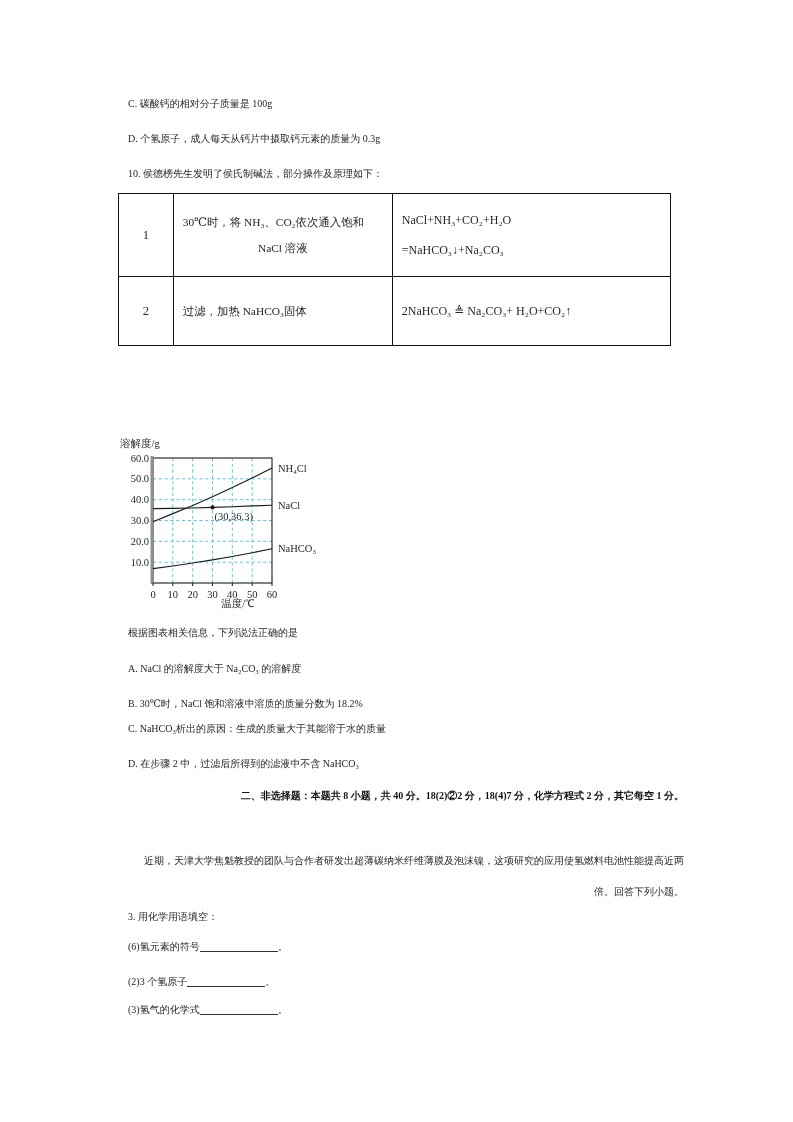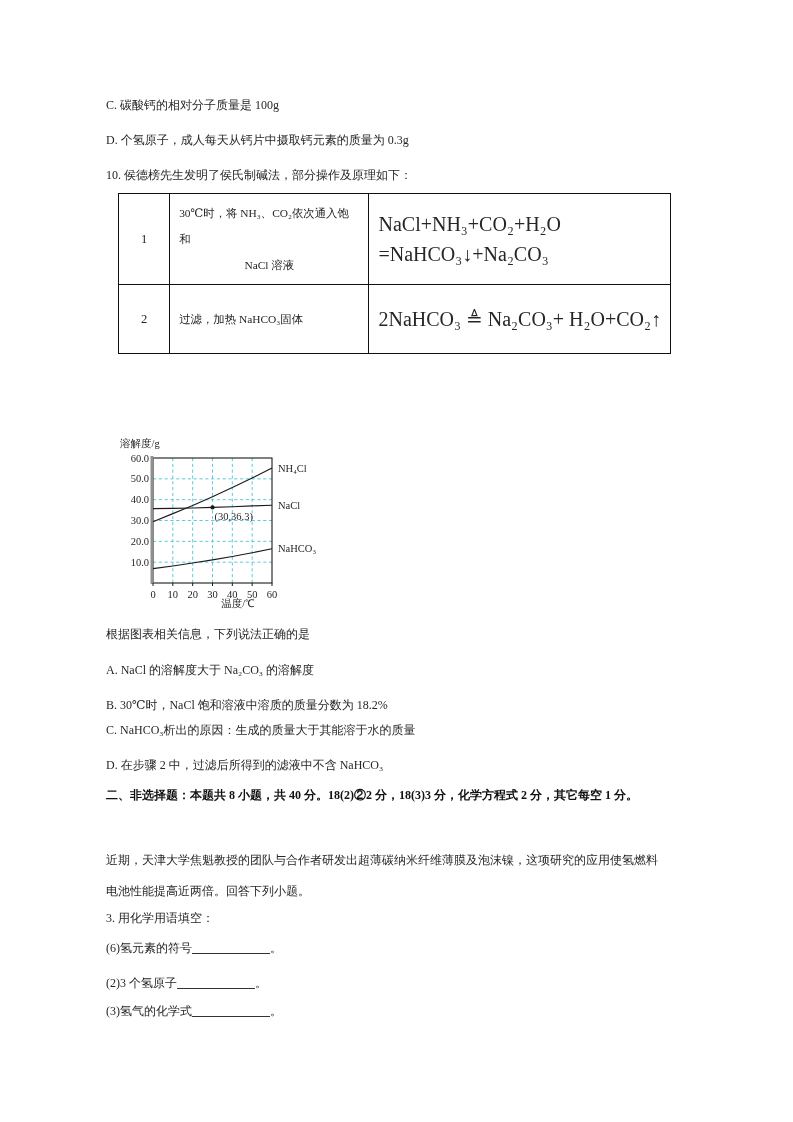--- a/index.html
+++ b/index.html
@@ -10,21 +10,21 @@
   body {
     width: 793px;
     height: 1122px;
     position: relative;
     font-family: "Liberation Serif", "DejaVu Serif", serif;
     color: #1a1a1a;
     overflow: hidden;
   }
 
   
-  .row { position: absolute; left: 106px; font-size: 12px; color: #262626; white-space: nowrap; }
+  .row { position: absolute; left: 128px; font-size: 10px; color: #262626; white-space: nowrap; text-align: right; }
   .rowbold { font-weight: bold; color: #111; }
   .wrapd { white-space: normal; width: 556px; line-height: 31px; }
 
   
   .tbl {
     position: absolute;
     left: 118px;
     top: 193px;
     width: 553px;
     border-collapse: collapse;
@@ -35,21 +35,21 @@
     border: 1px solid #111;
     padding: 6px 9px;
     vertical-align: middle;
     line-height: 26px;
   }
   .c-step { width: 42px; text-align: center; padding: 6px 2px; }
   .c-op   { width: 233px; }
   .c-pr   { width: 278px; }
   .hdr-step { line-height: 24px; text-align: center; }
   .small { font-size: 11.4px; text-align: center; }
-  .eqn { font-size: 20px; line-height: 30px; white-space: nowrap; }
+  .eqn { font-size: 12px; line-height: 30px; white-space: nowrap; }
 
   
   #chart {
     position: absolute;
     left: 110px;
     top: 437px;
     width: 250px;
     height: 172px;
   }
   .blank {
@@ -166,21 +166,21 @@
 
   <text id="ch-xlabel" x="128" y="170" font-family="Liberation Serif, serif" font-size="10.5" fill="#262626" text-anchor="middle">温度/℃</text>
 </svg>
 
 <div class="row" style="top:626px">根据图表相关信息，下列说法正确的是</div>
 <div class="row" style="top:662px">A.  NaCl 的溶解度大于 Na₂CO₃ 的溶解度</div>
 <div class="row" style="top:697px">B.  30℃时，NaCl 饱和溶液中溶质的质量分数为 18.2%</div>
 <div class="row" style="top:722px">C.  NaHCO₃析出的原因：生成的质量大于其能溶于水的质量</div>
 <div class="row" style="top:757px">D.  在步骤 2 中，过滤后所得到的滤液中不含 NaHCO₃</div>
 
-<div class="row rowbold wrapd" style="top:780px">二、非选择题：本题共 8 小题，共 40 分。18(2)②2 分，18(3)3 分，化学方程式 2 分，其它每空 1 分。</div>
+<div class="row rowbold wrapd" style="top:780px">二、非选择题：本题共 8 小题，共 40 分。18(2)②2 分，18(4)7 分，化学方程式 2 分，其它每空 1 分。</div>
 
 <div class="row wrapd" style="top:845px">近期，天津大学焦魁教授的团队与合作者研发出超薄碳纳米纤维薄膜及泡沫镍，这项研究的应用使氢燃料电池性能提高近两倍。回答下列小题。</div>
 
 <div class="row" style="top:910px">3.  用化学用语填空：</div>
 
 <div class="row" style="top:940px">
   <span>(6)氢元素的符号</span><span class="blank" style="width:78px"></span><span>。</span>
 </div>
 
 <div class="row" style="top:975px">

